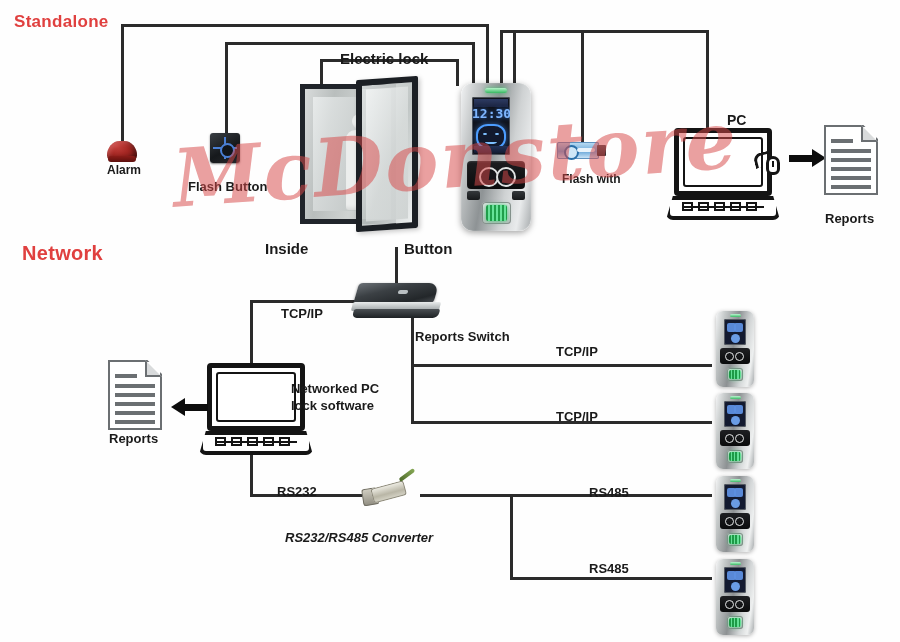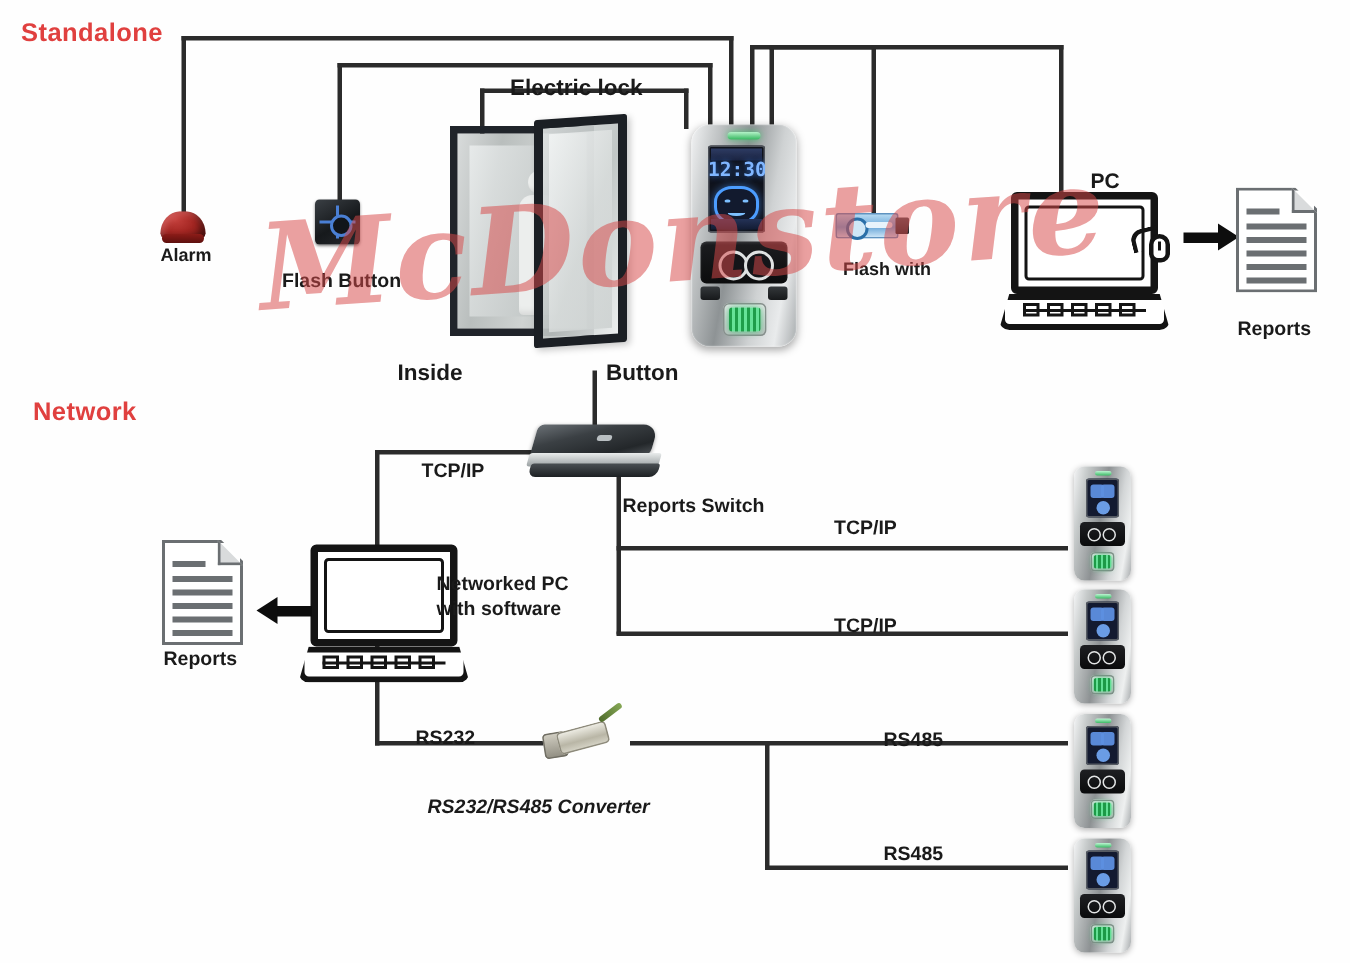--- a/index.html
+++ b/index.html
@@ -187,21 +187,21 @@
   .wm{position:absolute;color:rgba(214,72,72,.52);
       font-family:"DejaVu Serif", serif;font-style:italic;font-weight:bold;
       white-space:nowrap;pointer-events:none;letter-spacing:2px;}
 </style>
 </head>
 <body>
 
 <div id="stage">
 
   <div class="section-lbl" style="left:14px;top:12px;font-size:17px;">Standalone</div>
-  <div class="section-lbl" style="left:22px;top:265px;font-size:17px;">Network</div>
+  <div class="section-lbl" style="left:22px;top:242px;font-size:20px;">Network</div>
 
   <div class="wire wv" style="left:121px;top:24px;height:120px;"></div>
   <div class="wire wh" style="left:121px;top:24px;width:368px;"></div>
   <div class="wire wv" style="left:486px;top:24px;height:62px;"></div>
 
   <div class="wire wv" style="left:225px;top:42px;height:98px;"></div>
   <div class="wire wh" style="left:225px;top:42px;width:250px;"></div>
   <div class="wire wv" style="left:472px;top:42px;height:44px;"></div>
 
   <div class="wire wv" style="left:320px;top:59px;height:42px;"></div>
@@ -355,21 +355,21 @@
     <div class="keys">
       <b style="left:0"></b>
         <b style="left:16px"></b>
         <b style="left:32px"></b>
         <b style="left:48px"></b>
         <b style="left:64px"></b>
     </div>
     <div class="bar"></div>
   </div>
   <div class="lbl" style="left:291px;top:381px;font-size:13px;">Networked PC</div>
-  <div class="lbl" style="left:291px;top:398px;font-size:13px;">with software</div>
+  <div class="lbl" style="left:291px;top:398px;font-size:13px;">lock software</div>
 
   <div class="arrow left" style="left:184px;top:404px;width:24px;"></div>
 
   <div class="doc" style="left:108px;top:360px;">
     <div class="sheet"></div>
     <div class="fold"></div>
     <div class="line" style="top:14px;width:22px;"></div>
     <div class="line" style="top:24px;width:40px;"></div>
     <div class="line" style="top:33px;width:40px;"></div>
     <div class="line" style="top:42px;width:40px;"></div>

